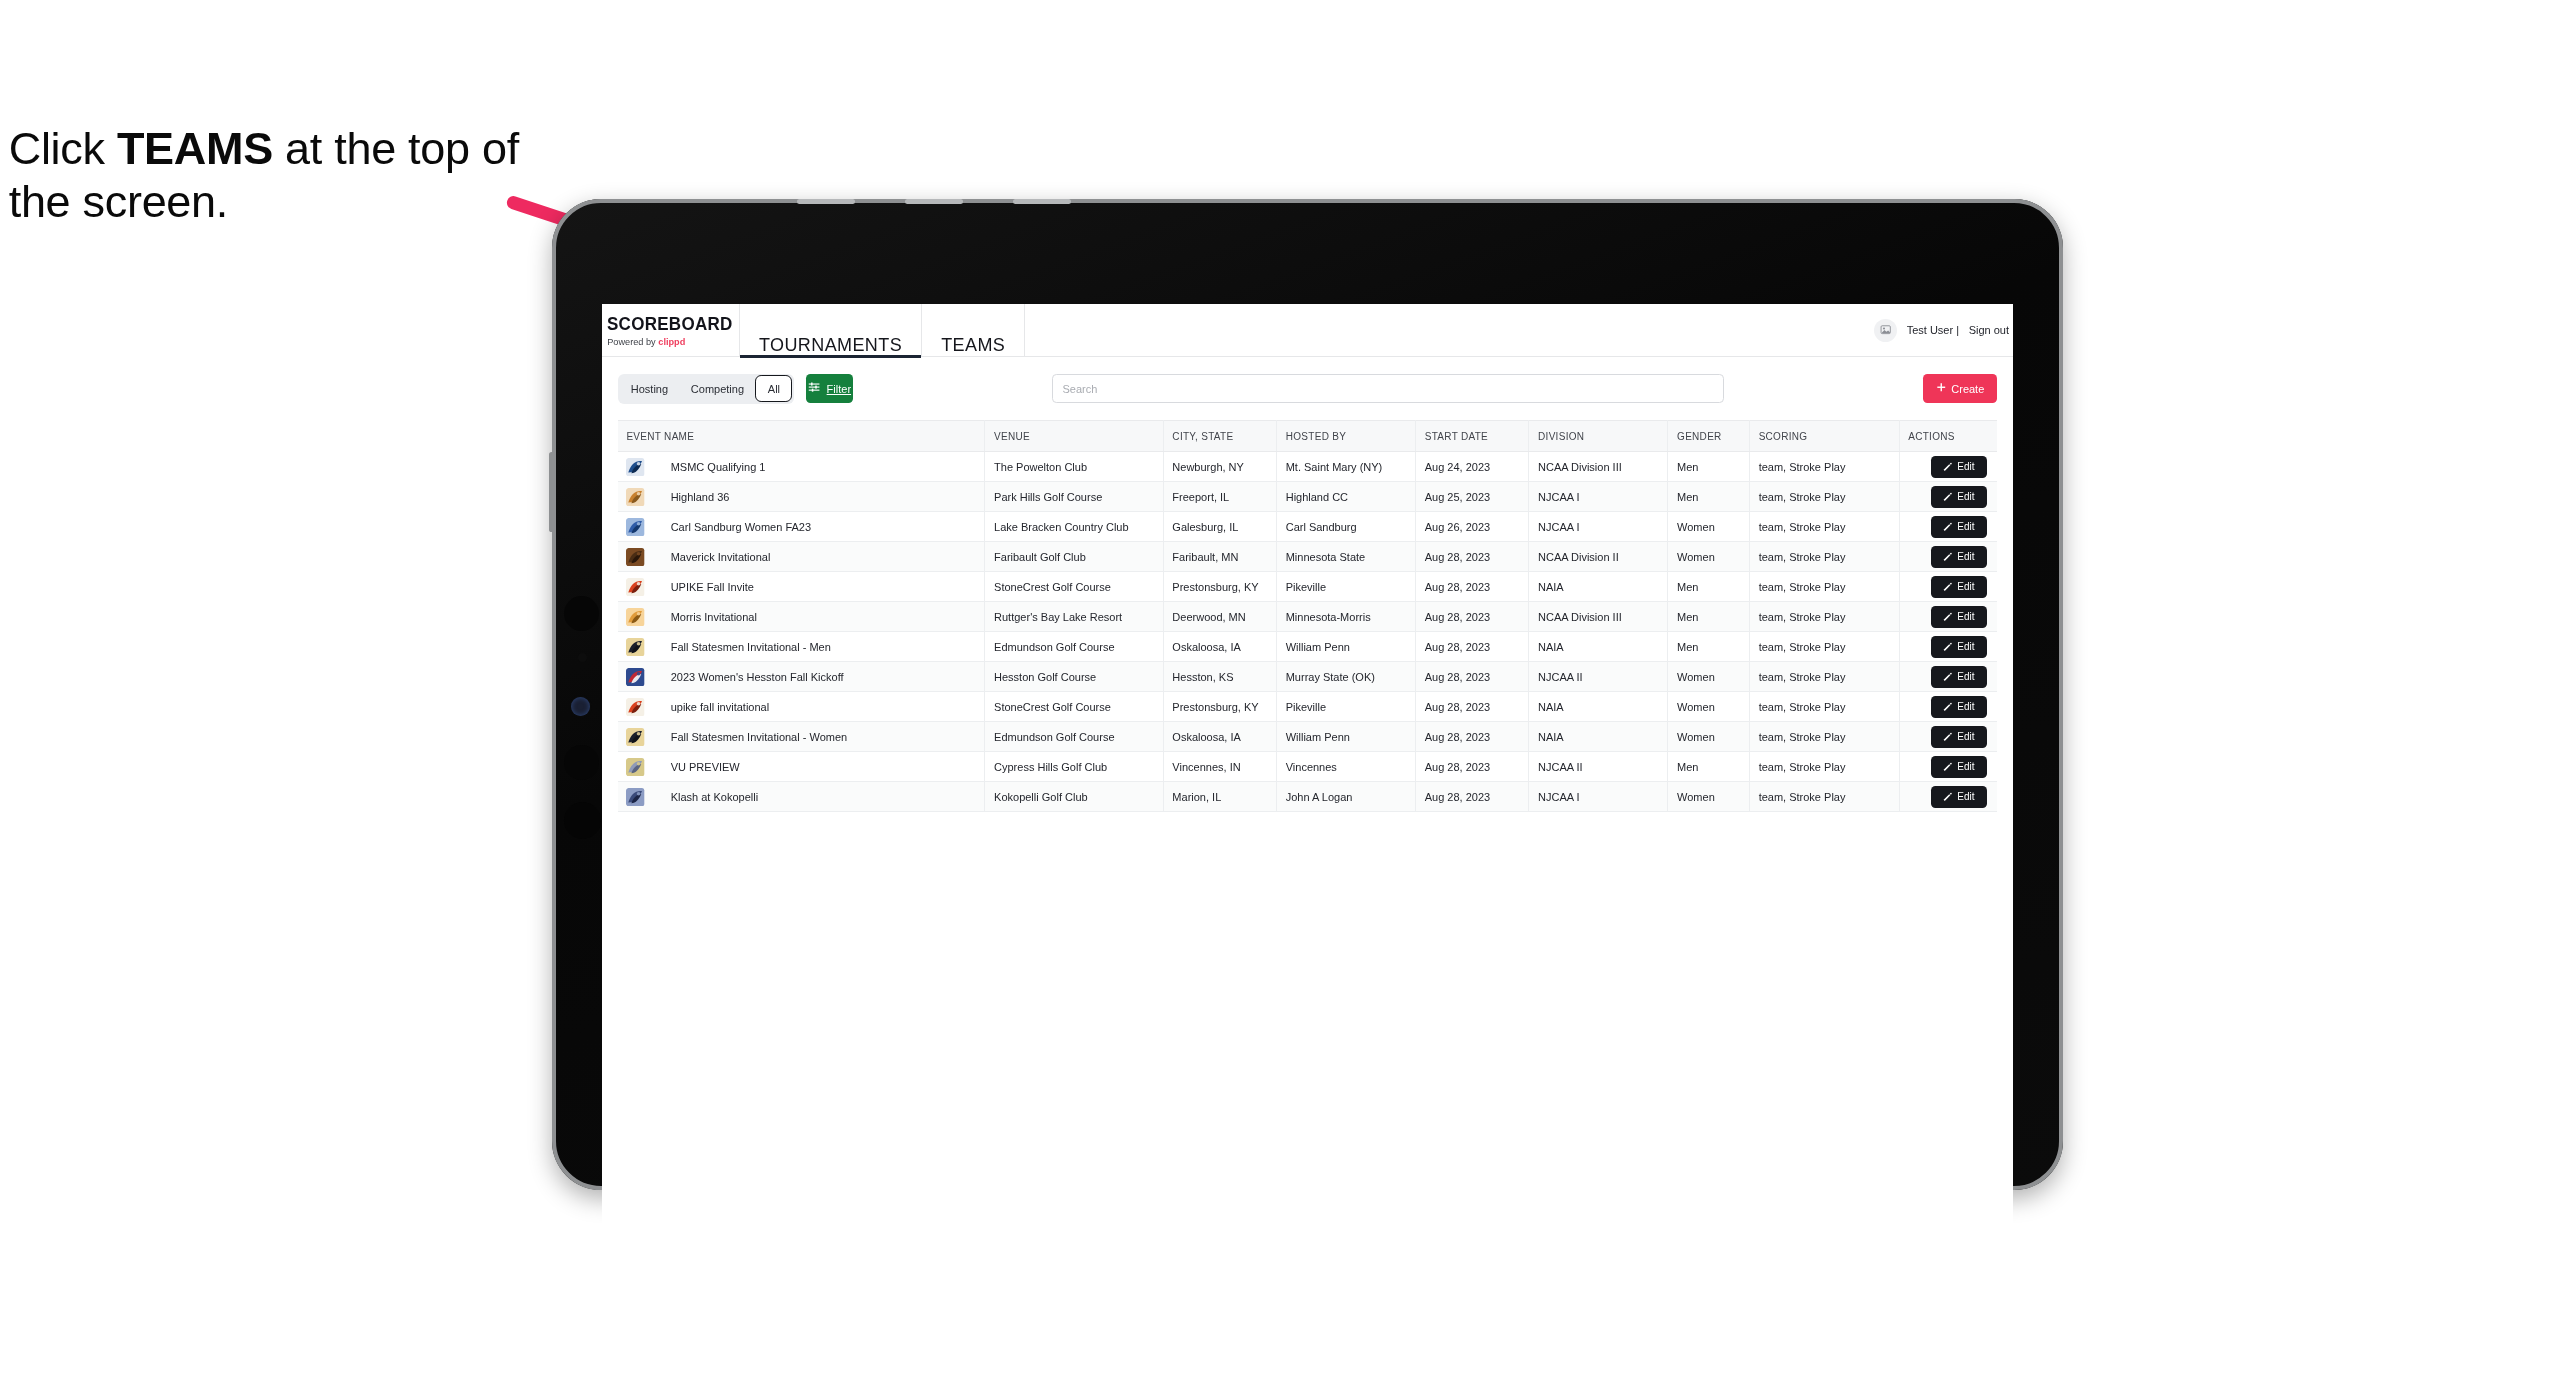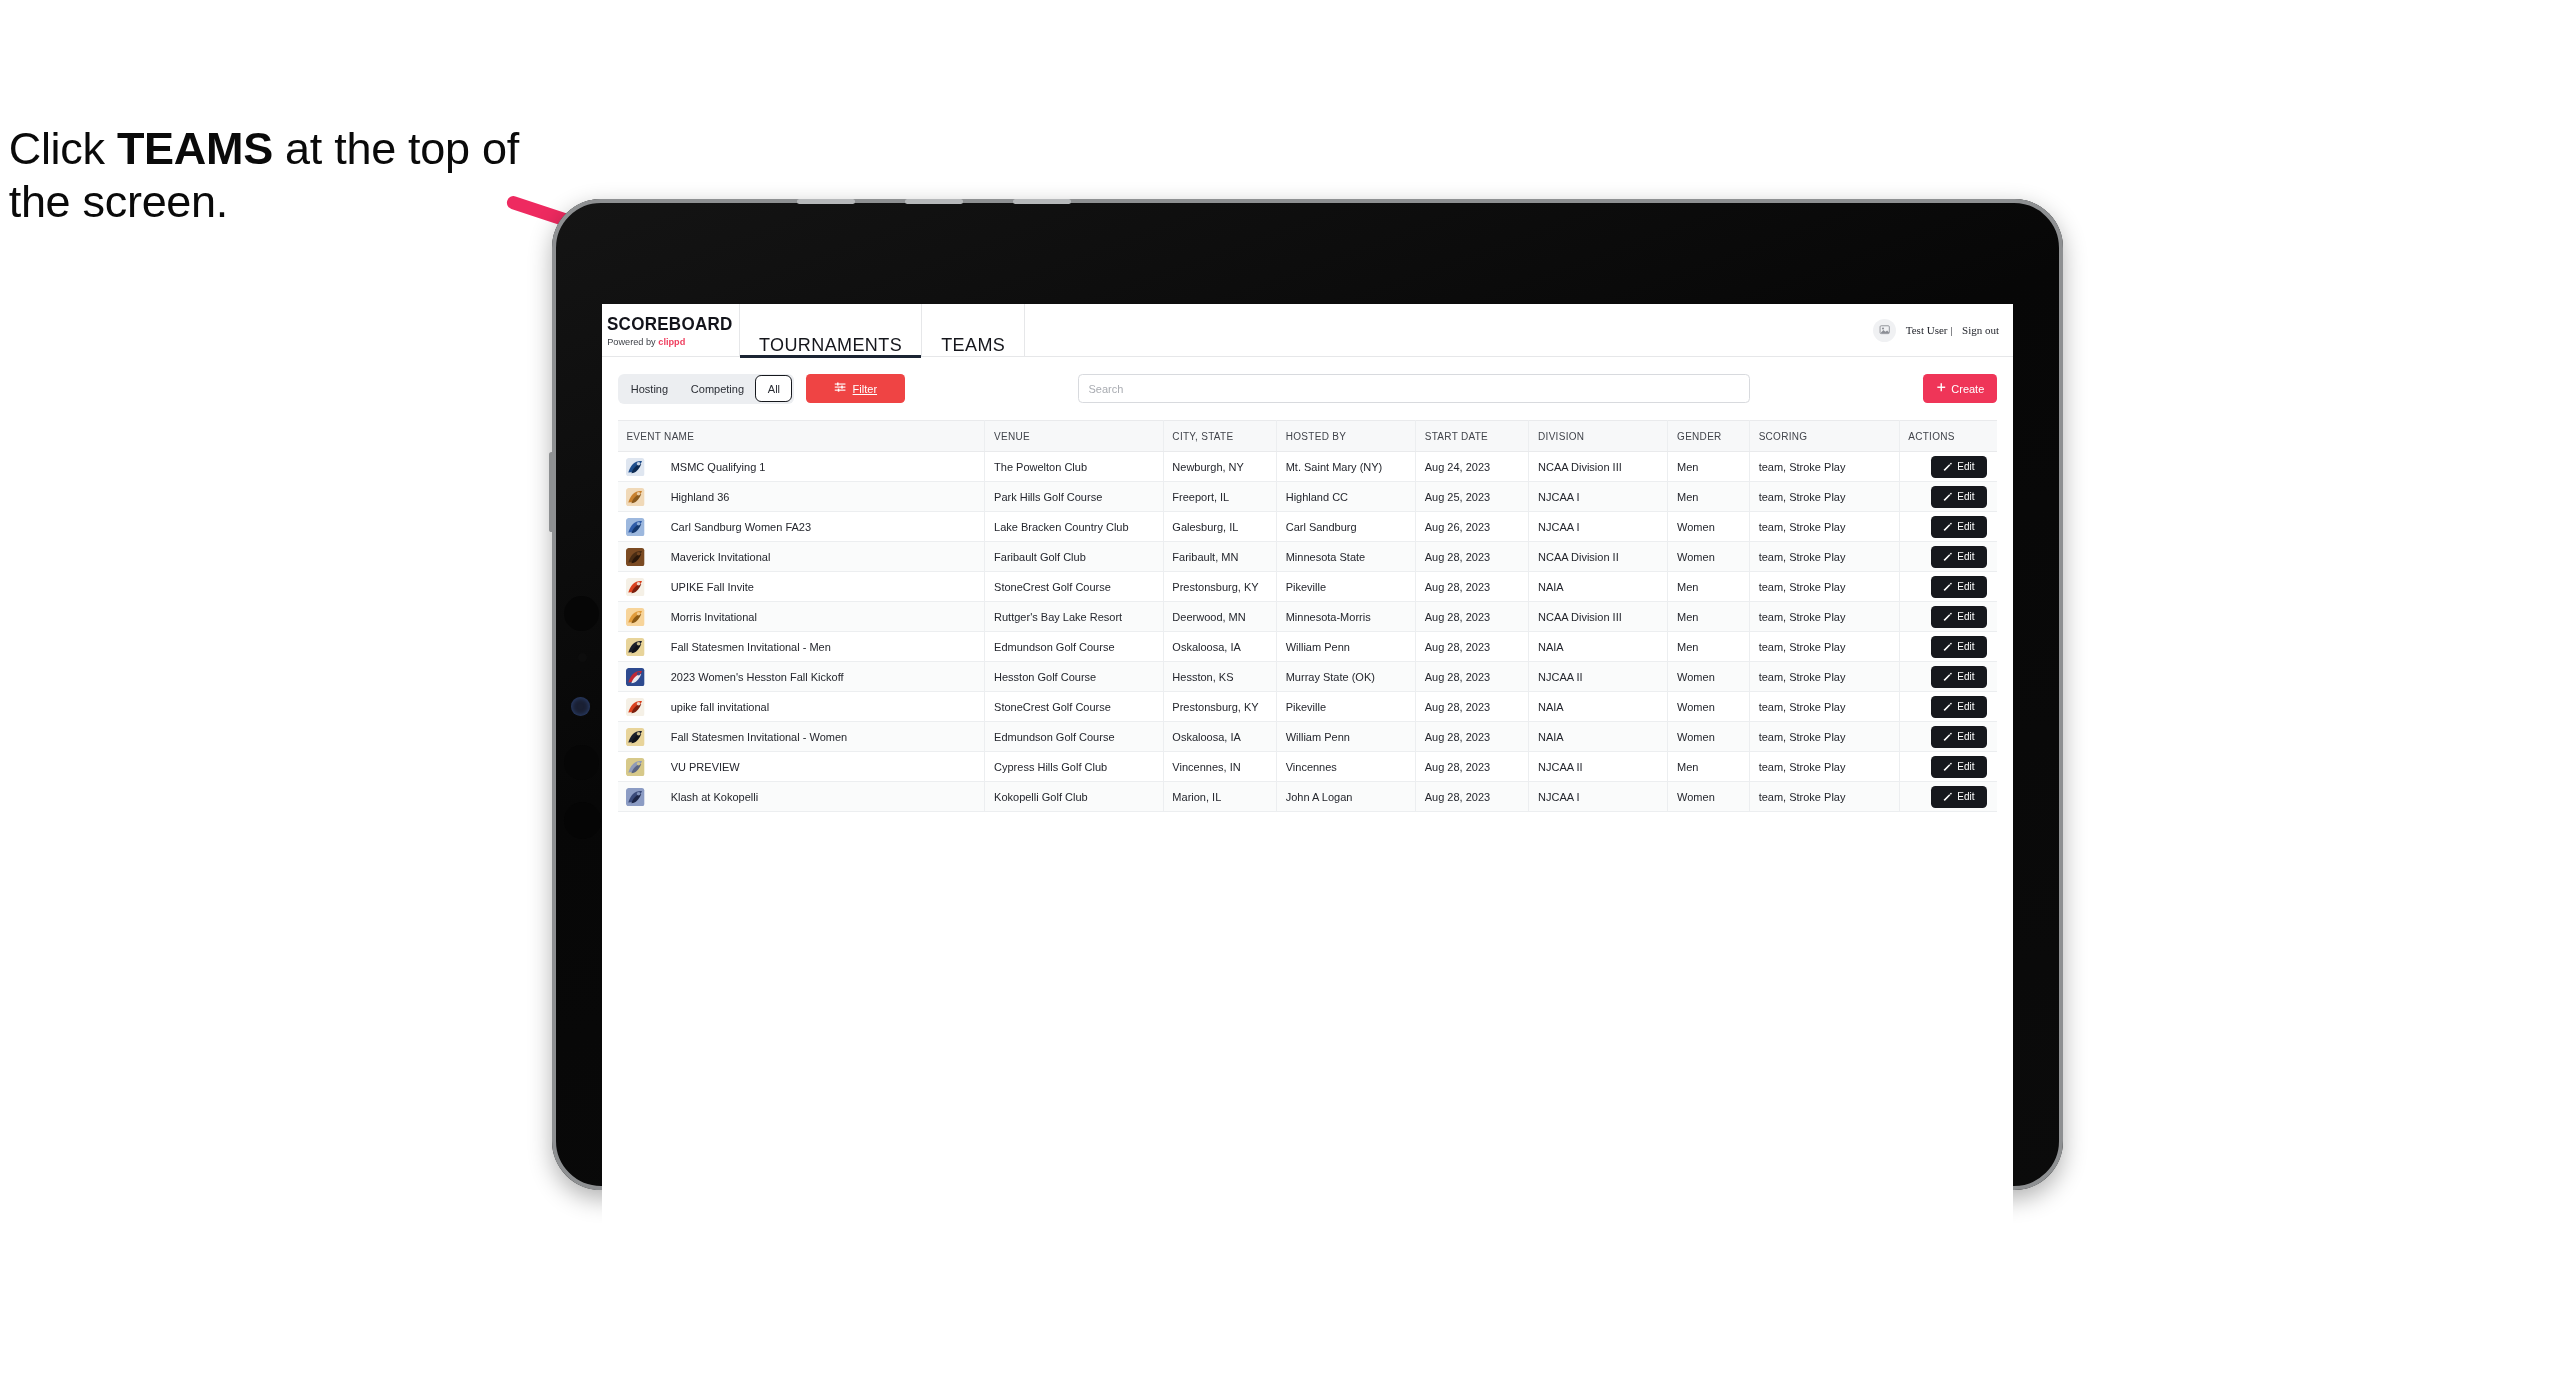--- a/index.html
+++ b/index.html
@@ -133,22 +133,22 @@
     margin-right:-0.9px;
   }
   .navtab.active::after{
     content:"";
     position:absolute;left:0;right:0;bottom:-1.7px;height:2.6px;
     background:#1b2433;
   }
   #header-spacer{flex:1;}
   #header-user{
     display:flex;align-items:center;gap:9.6px;
-    padding-right:14px;
-    font-size:11px;color:#24262d;font-family:Liberation Serif, serif;
+    padding-right:4px;
+    font-size:11px;color:#24262d;
   }
   #avatar{
     width:23px;height:23px;border-radius:50%;
     background:#f0f1f3;
     display:flex;align-items:center;justify-content:center;
     color:#8b8e95;font-size:10.5px;
   }
   #user-name{white-space:nowrap;}
   #signout{white-space:nowrap;cursor:pointer;}
 
@@ -178,26 +178,26 @@
   .seg.on{
     background:#ffffff;
     border:1.4px solid #16181d;
     border-radius:6.1px;
     font-weight:normal;
     height:27px;
     padding:0 11.4px;
     box-sizing:border-box;
   }
   #filter-btn{
-    background:#ef4444;
+    background:#15803d;
     color:#ffffff;
     font-size:11px;
     height:29px;
     display:flex;align-items:center;gap:6.1px;
-    padding:0 28px;
+    padding:0 2px;
     border-radius:4.4px;
     cursor:pointer;
     text-decoration:underline;
   }
   #toolbar-gap{flex:1;}
   #search-wrap{
     width:672px;
   }
   #search-input{
     width:100%;

